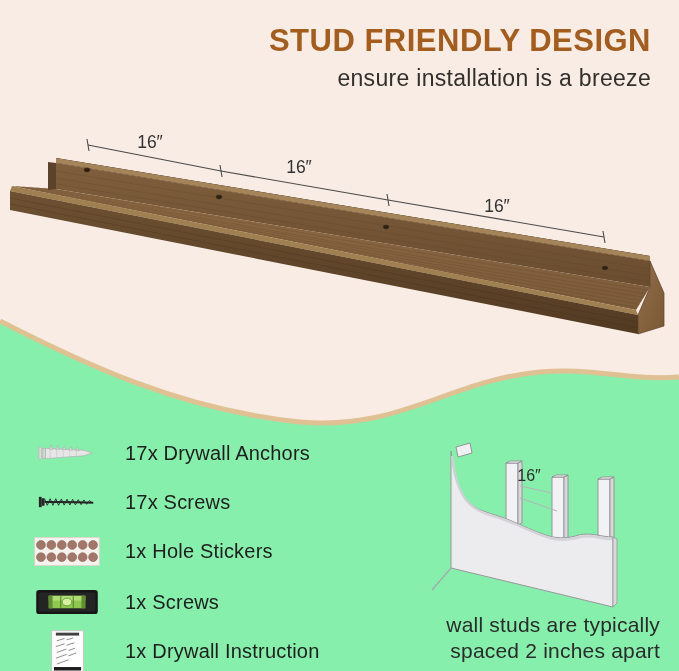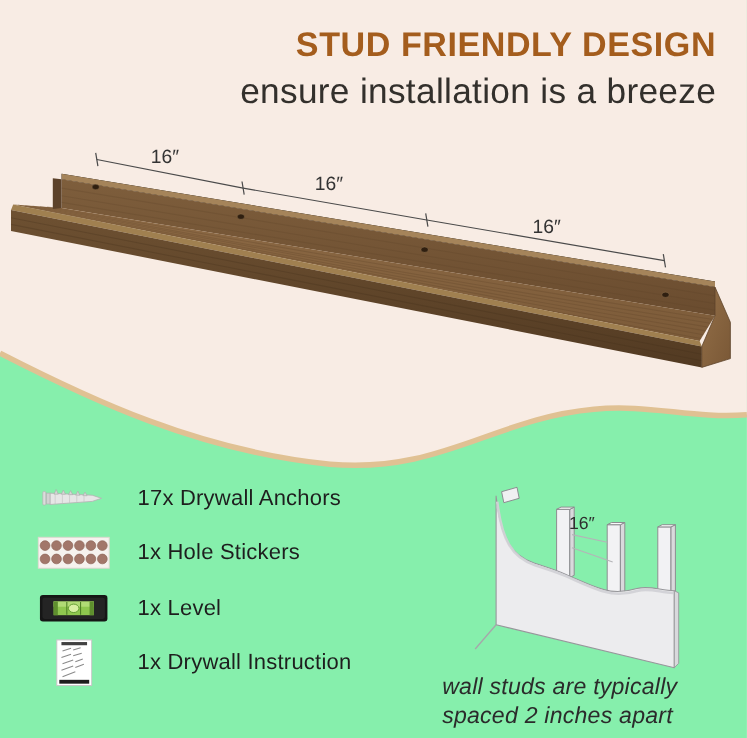--- a/index.html
+++ b/index.html
@@ -8,32 +8,32 @@
     font-family:"Liberation Sans",sans-serif;background:#86efac;
   }
   .layer{position:absolute;inset:0;width:679px;height:671px;}
   
   .header{position:absolute;top:24px;right:28px;text-align:right;}
   .title{
     font-size:31px;font-weight:700;letter-spacing:.5px;
     color:#a45d1d;line-height:1.1;
   }
   .subtitle{
-    font-size:32px;font-weight:400;color:#33302c;margin-top:7px;letter-spacing:.3px;
+    font-size:23px;font-weight:400;color:#33302c;margin-top:7px;letter-spacing:.3px;
   }
   
   .items{position:absolute;left:34px;top:433px;width:330px;}
   .item-row{display:flex;align-items:center;height:40px;margin-bottom:9px;}
   .item-row.r3{margin-bottom:11px;}
   .icon-box{width:66px;display:flex;justify-content:center;align-items:center;flex:0 0 66px;}
   .item-label{margin-left:25px;font-size:20px;color:#1e1e1e;letter-spacing:.2px;white-space:nowrap;}
   
   .stud-caption{
-    position:absolute;left:402px;top:612px;width:258px;text-align:left;
-    font-size:21px;line-height:26px;color:#2b2b2b;letter-spacing:.2px;font-style:italic;
+    position:absolute;left:402px;top:612px;width:258px;text-align:right;
+    font-size:21px;line-height:26px;color:#2b2b2b;letter-spacing:.2px;
   }
   svg{display:block;}
 </style>
 </head>
 <body>
 
 <div class="stage">
 
   <svg class="layer" viewBox="0 0 679 671" aria-hidden="true">
     <path d="M0,0 L679,0 L679,377 C630,381 590,367 540,372 C450,380 400,431 300,422 C180,410 80,362 0,321 Z" fill="#f8ece4"></path>
@@ -136,20 +136,31 @@
               <line x1="21" y1="5" x2="21" y2="14"></line>
             <line x1="28" y1="6" x2="28" y2="13.5"></line>
               <line x1="35" y1="6.5" x2="35" y2="13"></line>
             <line x1="42" y1="7" x2="42" y2="12.5"></line>
           </g>
         </svg>
       </span>
       <span class="item-label">17x Drywall Anchors</span>
     </div>
 
+    <div class="item-row">
+      <span class="icon-box">
+        <svg width="60" height="16" viewBox="0 0 64 16">
+          <path d="M2,2.5 L5,2.5 L5,13.5 L2,13.5 Z" fill="#262626"></path>
+          <rect x="5" y="4" width="3" height="8" fill="#262626"></rect>
+          <path d="M8,8 C28,7.8 46,8 60,8.7" stroke="#252525" stroke-width="2.1" fill="none"></path>
+          <path d="M8,4.5 L11,11.5 L14,4.5 L17,11.5 L20,4.5 L23,11.5 L26,4.8 L29,11.3 L32,5 L35,11.2 L38,5.2 L41,11 L44,5.5 L47,10.8 L50,5.8 L53,10.4 L56,6.4 L58.5,8.7" stroke="#2a2a2a" stroke-width="1" fill="none"></path>
+        </svg>
+      </span>
+      <span class="item-label">17x Screws</span>
+    </div>
 
     <div class="item-row r3">
       <span class="icon-box">
         <svg width="74" height="33" viewBox="0 0 76 34">
           <rect x="0.8" y="0.8" width="74.4" height="32.4" fill="#f6f2ee" stroke="#ddd5cd" stroke-width="1"></rect>
           <g fill="#a2776a" stroke="#8d6557" stroke-width="0.7">
             <circle cx="8" cy="9.5" r="5.1"></circle>
               <circle cx="20" cy="9.5" r="5.1"></circle>
               <circle cx="32" cy="9.5" r="5.1"></circle>
             <circle cx="44" cy="9.5" r="5.1"></circle>
@@ -174,21 +185,21 @@
           <rect x="2.5" y="2.5" width="59" height="20" rx="2" fill="#242424"></rect>
           <rect x="13" y="6" width="38" height="13" fill="#8fc74f"></rect>
           <rect x="13" y="6" width="38" height="5" fill="#b8e07e" opacity="0.8"></rect>
           <rect x="13" y="6" width="4" height="13" fill="#5f8f2e"></rect>
           <rect x="47" y="6" width="4" height="13" fill="#5f8f2e"></rect>
           <ellipse cx="32" cy="12.5" rx="5" ry="4" fill="#d8f0a2" stroke="#5f9a2e" stroke-width="0.9"></ellipse>
           <line x1="25.5" y1="6.5" x2="25.5" y2="18.5" stroke="#4c7d24" stroke-width="1"></line>
           <line x1="38.5" y1="6.5" x2="38.5" y2="18.5" stroke="#4c7d24" stroke-width="1"></line>
         </svg>
       </span>
-      <span class="item-label">1x Level</span>
+      <span class="item-label">1x Screws</span>
     </div>
 
     <div class="item-row">
       <span class="icon-box">
         <svg width="33" height="43" viewBox="0 0 34 44">
           <rect x="0.6" y="0.6" width="32.8" height="42.8" fill="#ffffff" stroke="#c6c6c6" stroke-width="1"></rect>
           <rect x="5" y="2.6" width="24" height="3" fill="#2c2c2c" opacity="0.9"></rect>
           <g stroke="#8a8a8a" stroke-width="1" fill="none">
             <path d="M6,11 l8,-2.5 M16,10 l7,-2"></path>
             <path d="M5,17 l9,-3 M16,15.5 l8,-2.5"></path>

